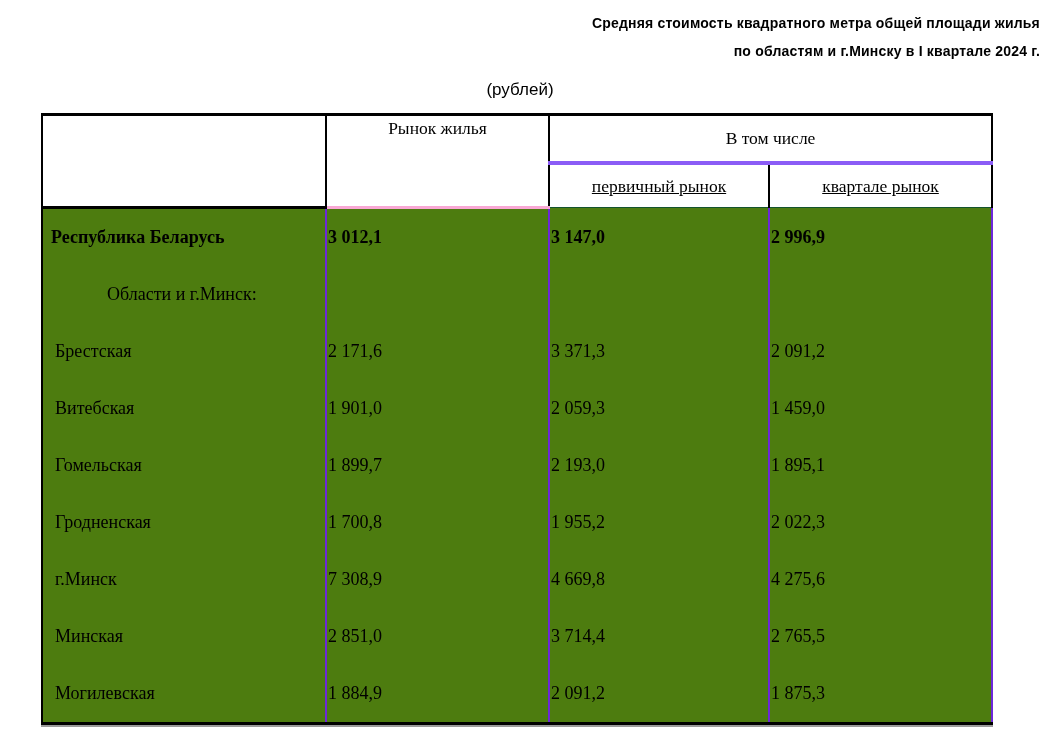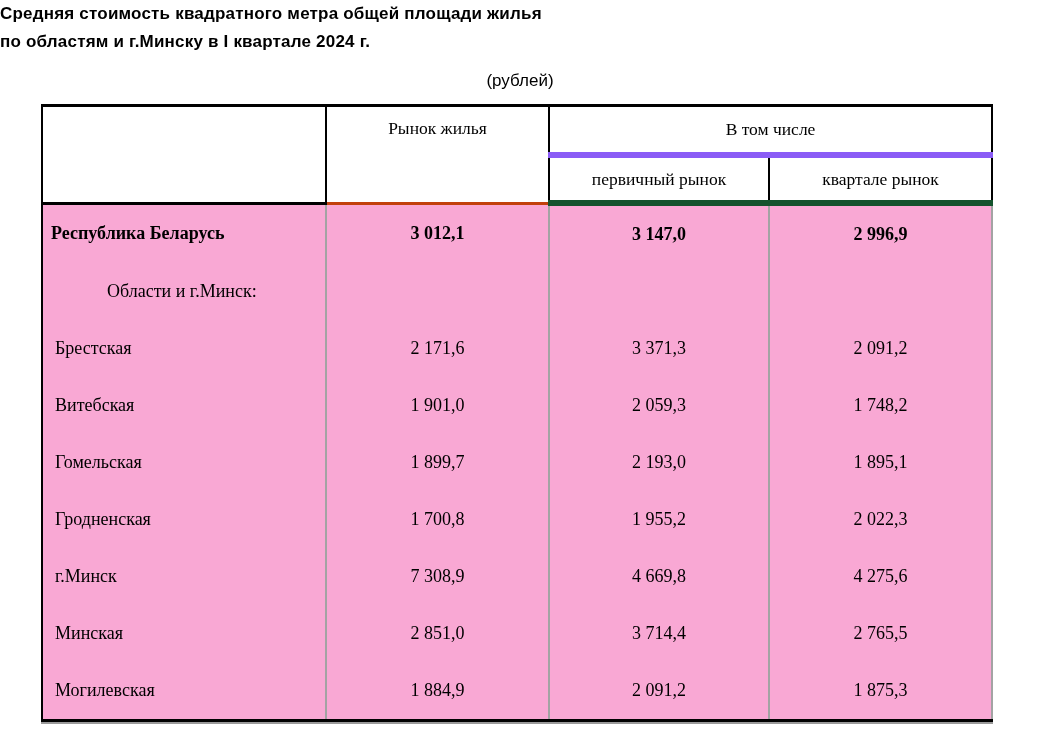--- a/index.html
+++ b/index.html
@@ -9,24 +9,25 @@
   }
   body {
     width: 1040px;
     height: 734px;
     overflow: hidden;
     color: #000;
     font-family: "Liberation Serif", serif;
     position: relative;
   }
   .title {
-    text-align: left;
+    padding-top: 9px;
+    text-align: right;
     font-family: "Liberation Sans", sans-serif;
     font-weight: bold;
-    font-size: 17px;
+    font-size: 14px;
     line-height: 28px;
     letter-spacing: 0.2px;
   }
   .subtitle {
     margin-top: 15px;
     text-align: center;
     font-family: "Liberation Sans", sans-serif;
     font-size: 17px;
   }
   table.stat {
@@ -49,49 +50,50 @@
     font-size: 17.5px;
     text-align: center;
     border: 2px solid #000;
     background: #fff;
   }
   th.corner {
     border-bottom: 3px solid #000;
   }
   th.market-hdr {
     vertical-align: top;
-    padding-top: 11px;
-    border-bottom: 3px solid #c2410c;
+    padding-top: 2px;
+    border-bottom: 3px solid #f9a8d4;
   }
   th.incl-hdr {
     height: 43px;
-    border-bottom: 6px solid #8b5cf6;
+    border-bottom: 4px solid #8b5cf6;
     margin-left: 19px;
   }
   thead tr.sub th {
     height: 40px;
-    border-bottom: 6px solid #14532d;
+    border-bottom: 1px solid #14532d;
+    text-decoration: underline;
   }
 
   tbody td {
     border-left: 2px solid #000;
-    border-right: 2px solid #a3a3a3;
+    border-right: 2px solid #6d28d9;
     border-top: none;
     border-bottom: none;
     height: 55px;
     font-size: 18px;
     vertical-align: middle;
-    background: #f9a8d4;
+    background: #4d7c0f;
   }
   td.name {
     text-align: left;
     padding-left: 12px;
   }
   td.num {
-    text-align: center;
+    text-align: left;
   }
   tr.total-row td {
     font-weight: bold;
   }
   tr.total-row td.name {
     padding-left: 8px;
   }
   tr.section-row td.name {
     padding-left: 64px;
     font-weight: normal;
@@ -141,21 +143,21 @@
     <tr>
       <td class="name">Брестская</td>
       <td class="num">2 171,6</td>
       <td class="num">3 371,3</td>
       <td class="num">2 091,2</td>
     </tr>
     <tr>
       <td class="name">Витебская</td>
       <td class="num">1 901,0</td>
       <td class="num">2 059,3</td>
-      <td class="num">1 748,2</td>
+      <td class="num">1 459,0</td>
     </tr>
     <tr>
       <td class="name">Гомельская</td>
       <td class="num">1 899,7</td>
       <td class="num">2 193,0</td>
       <td class="num">1 895,1</td>
     </tr>
     <tr>
       <td class="name">Гродненская</td>
       <td class="num">1 700,8</td>

